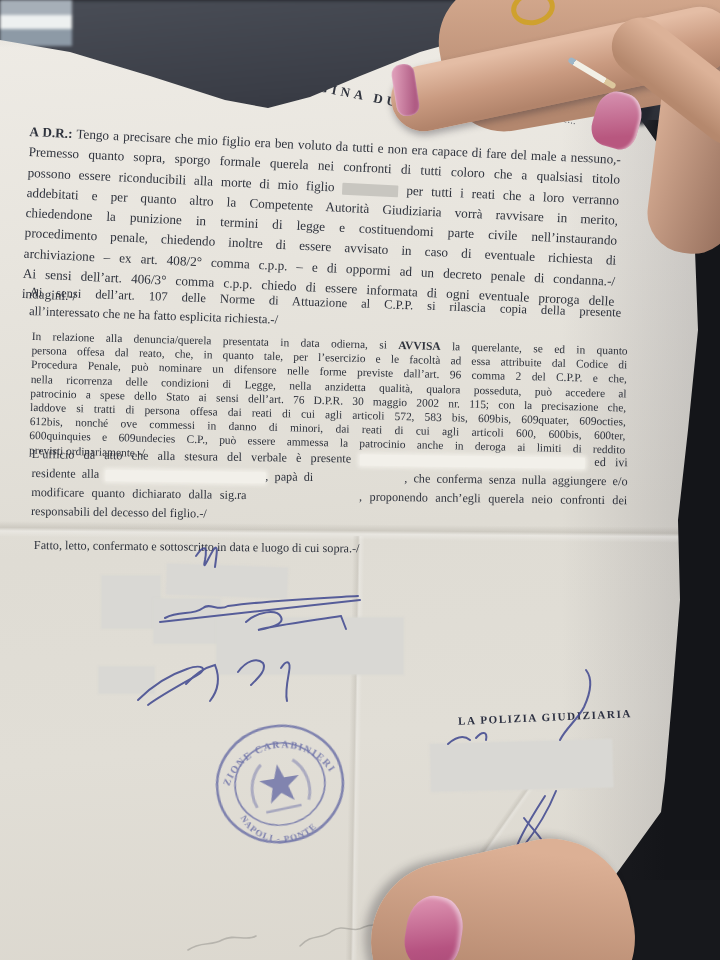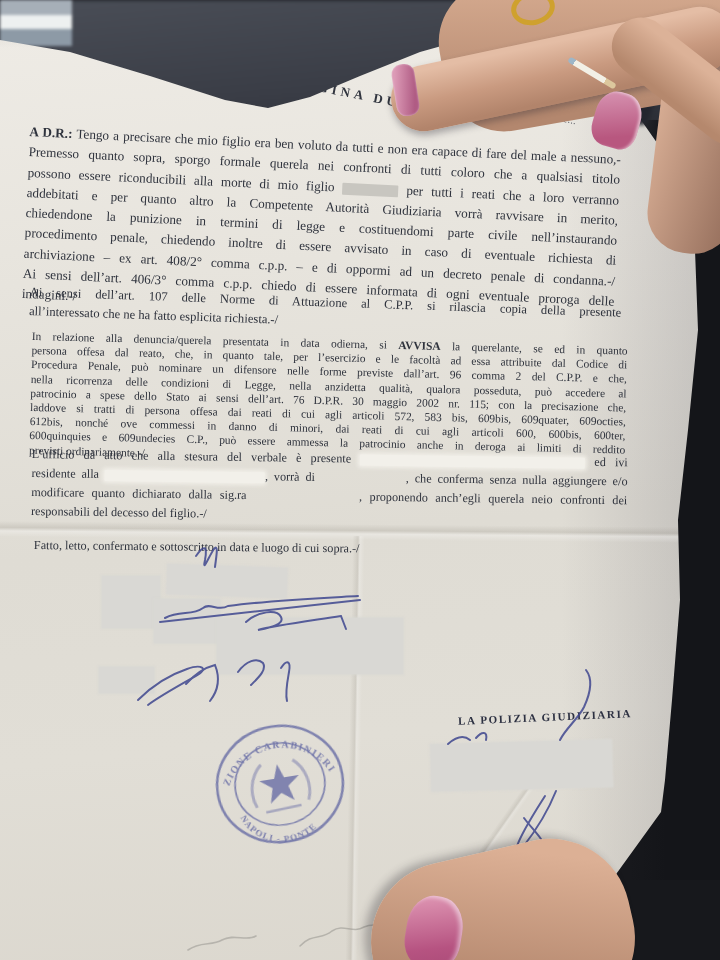--- a/index.html
+++ b/index.html
@@ -118,21 +118,21 @@
           <div class="pline"><span>Procedura Penale, può nominare un difensore nelle forme previste dall’art. 96 comma 2 del C.P.P. e che,</span></div>
           <div class="pline"><span>nella ricorrenza delle condizioni di Legge, nella anzidetta qualità, qualora posseduta, può accedere al</span></div>
           <div class="pline"><span>patrocinio a spese dello Stato ai sensi dell’art. 76 D.P.R. 30 maggio 2002 nr. 115; con la precisazione che,</span></div>
           <div class="pline"><span>laddove si tratti di persona offesa dai reati di cui agli articoli 572, 583 bis, 609bis, 609quater, 609octies,</span></div>
           <div class="pline"><span>612bis, nonché ove commessi in danno di minori, dai reati di cui agli articoli 600, 600bis, 600ter,</span></div>
           <div class="pline"><span>600quinquies e 609undecies C.P., può essere ammessa la patrocinio anche in deroga ai limiti di reddito</span></div>
           <div class="pline end"><span>previsti ordinariamente.-/</span></div>
         </div>
         <div class="para" style="top: 445px; left: 32px; width: 596px; font-size: 12.2px; line-height: 19px; transform: rotate(0.8deg); transform-origin: left top;">
           <div class="pline"><span>L’ufficio dà atto che alla stesura del verbale è presente </span><span class="rd rd-white" style="width: 225px;"></span><span> ed ivi</span></div>
-          <div class="pline"><span>residente alla </span><span class="rd rd-white" style="width: 160px;"></span><span>, vorrà di </span><span class="rd rd-blank" style="width: 85px;"></span><span>, che conferma senza nulla aggiungere e/o</span></div>
+          <div class="pline"><span>residente alla </span><span class="rd rd-white" style="width: 160px;"></span><span>, papà di </span><span class="rd rd-blank" style="width: 85px;"></span><span>, che conferma senza nulla aggiungere e/o</span></div>
           <div class="pline"><span>modificare quanto dichiarato dalla sig.ra </span><span class="rd rd-blank" style="width: 105px;"></span><span>, proponendo anch’egli querela neio confronti dei</span></div>
           <div class="pline end"><span>responsabili del decesso del figlio.-/</span></div>
         </div>
         <div class="para" style="top: 536px; left: 34px; width: 596px; font-size: 12.2px; line-height: 19px; transform: rotate(0.6deg); transform-origin: left top;">
           <div class="pline end"><span>Fatto, letto, confermato e sottoscritto in data e luogo di cui sopra.-/</span></div>
         </div>
       </div>
     <div id="redactions">
         <div class="sigbox" style="left: 167px; top: 566px; width: 120px; height: 30px; transform: rotate(2deg);"></div>
         <div class="sigbox" style="left: 102px; top: 576px; width: 58px; height: 52px; transform: rotate(0deg);"></div>

